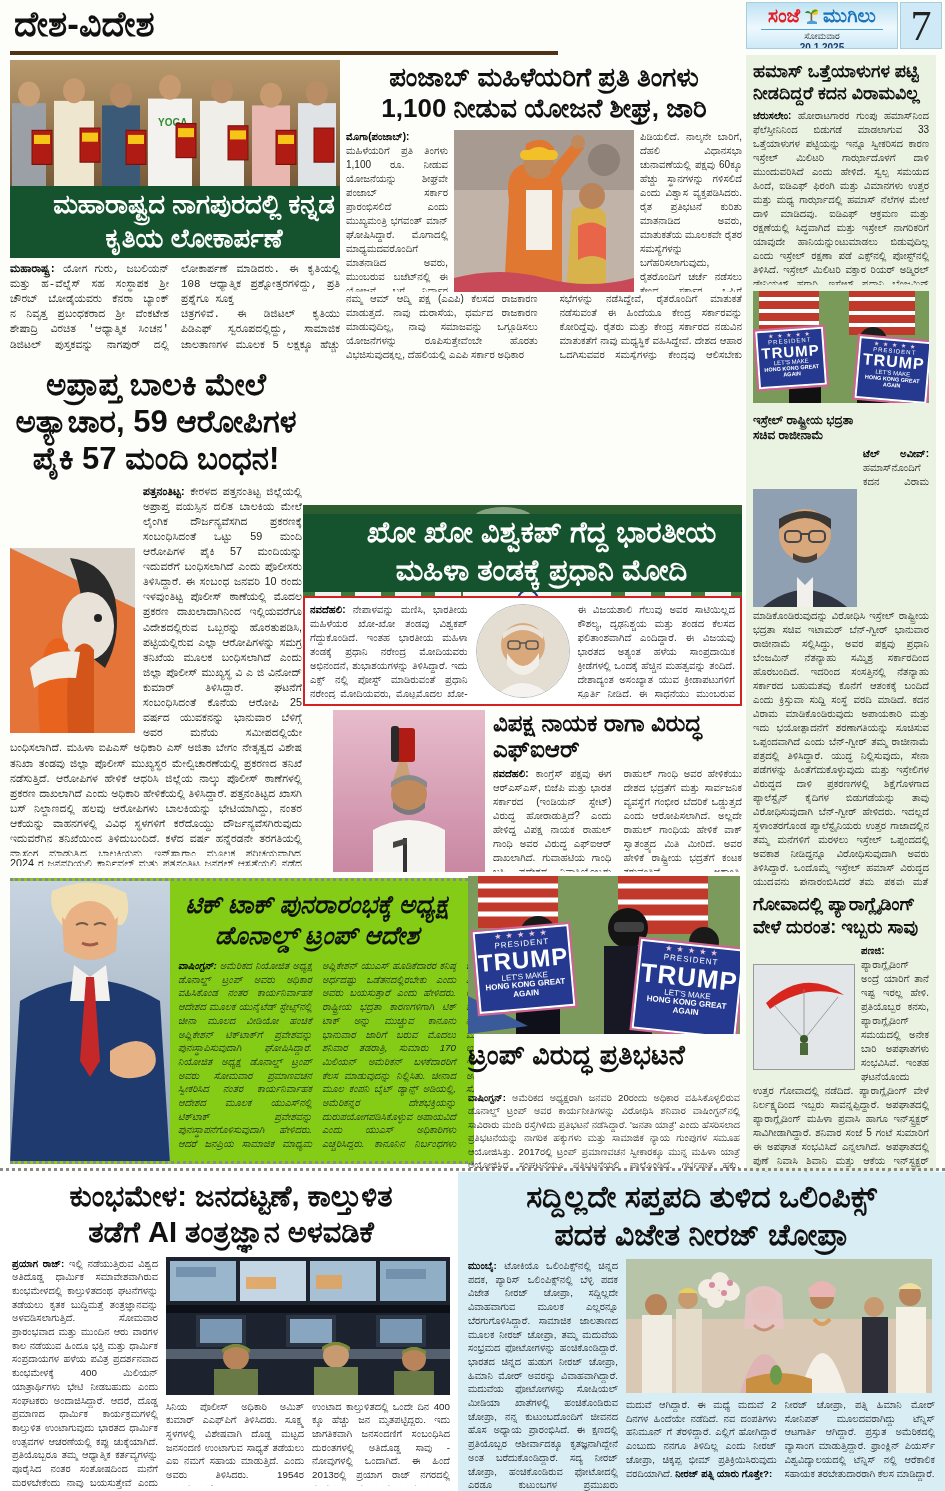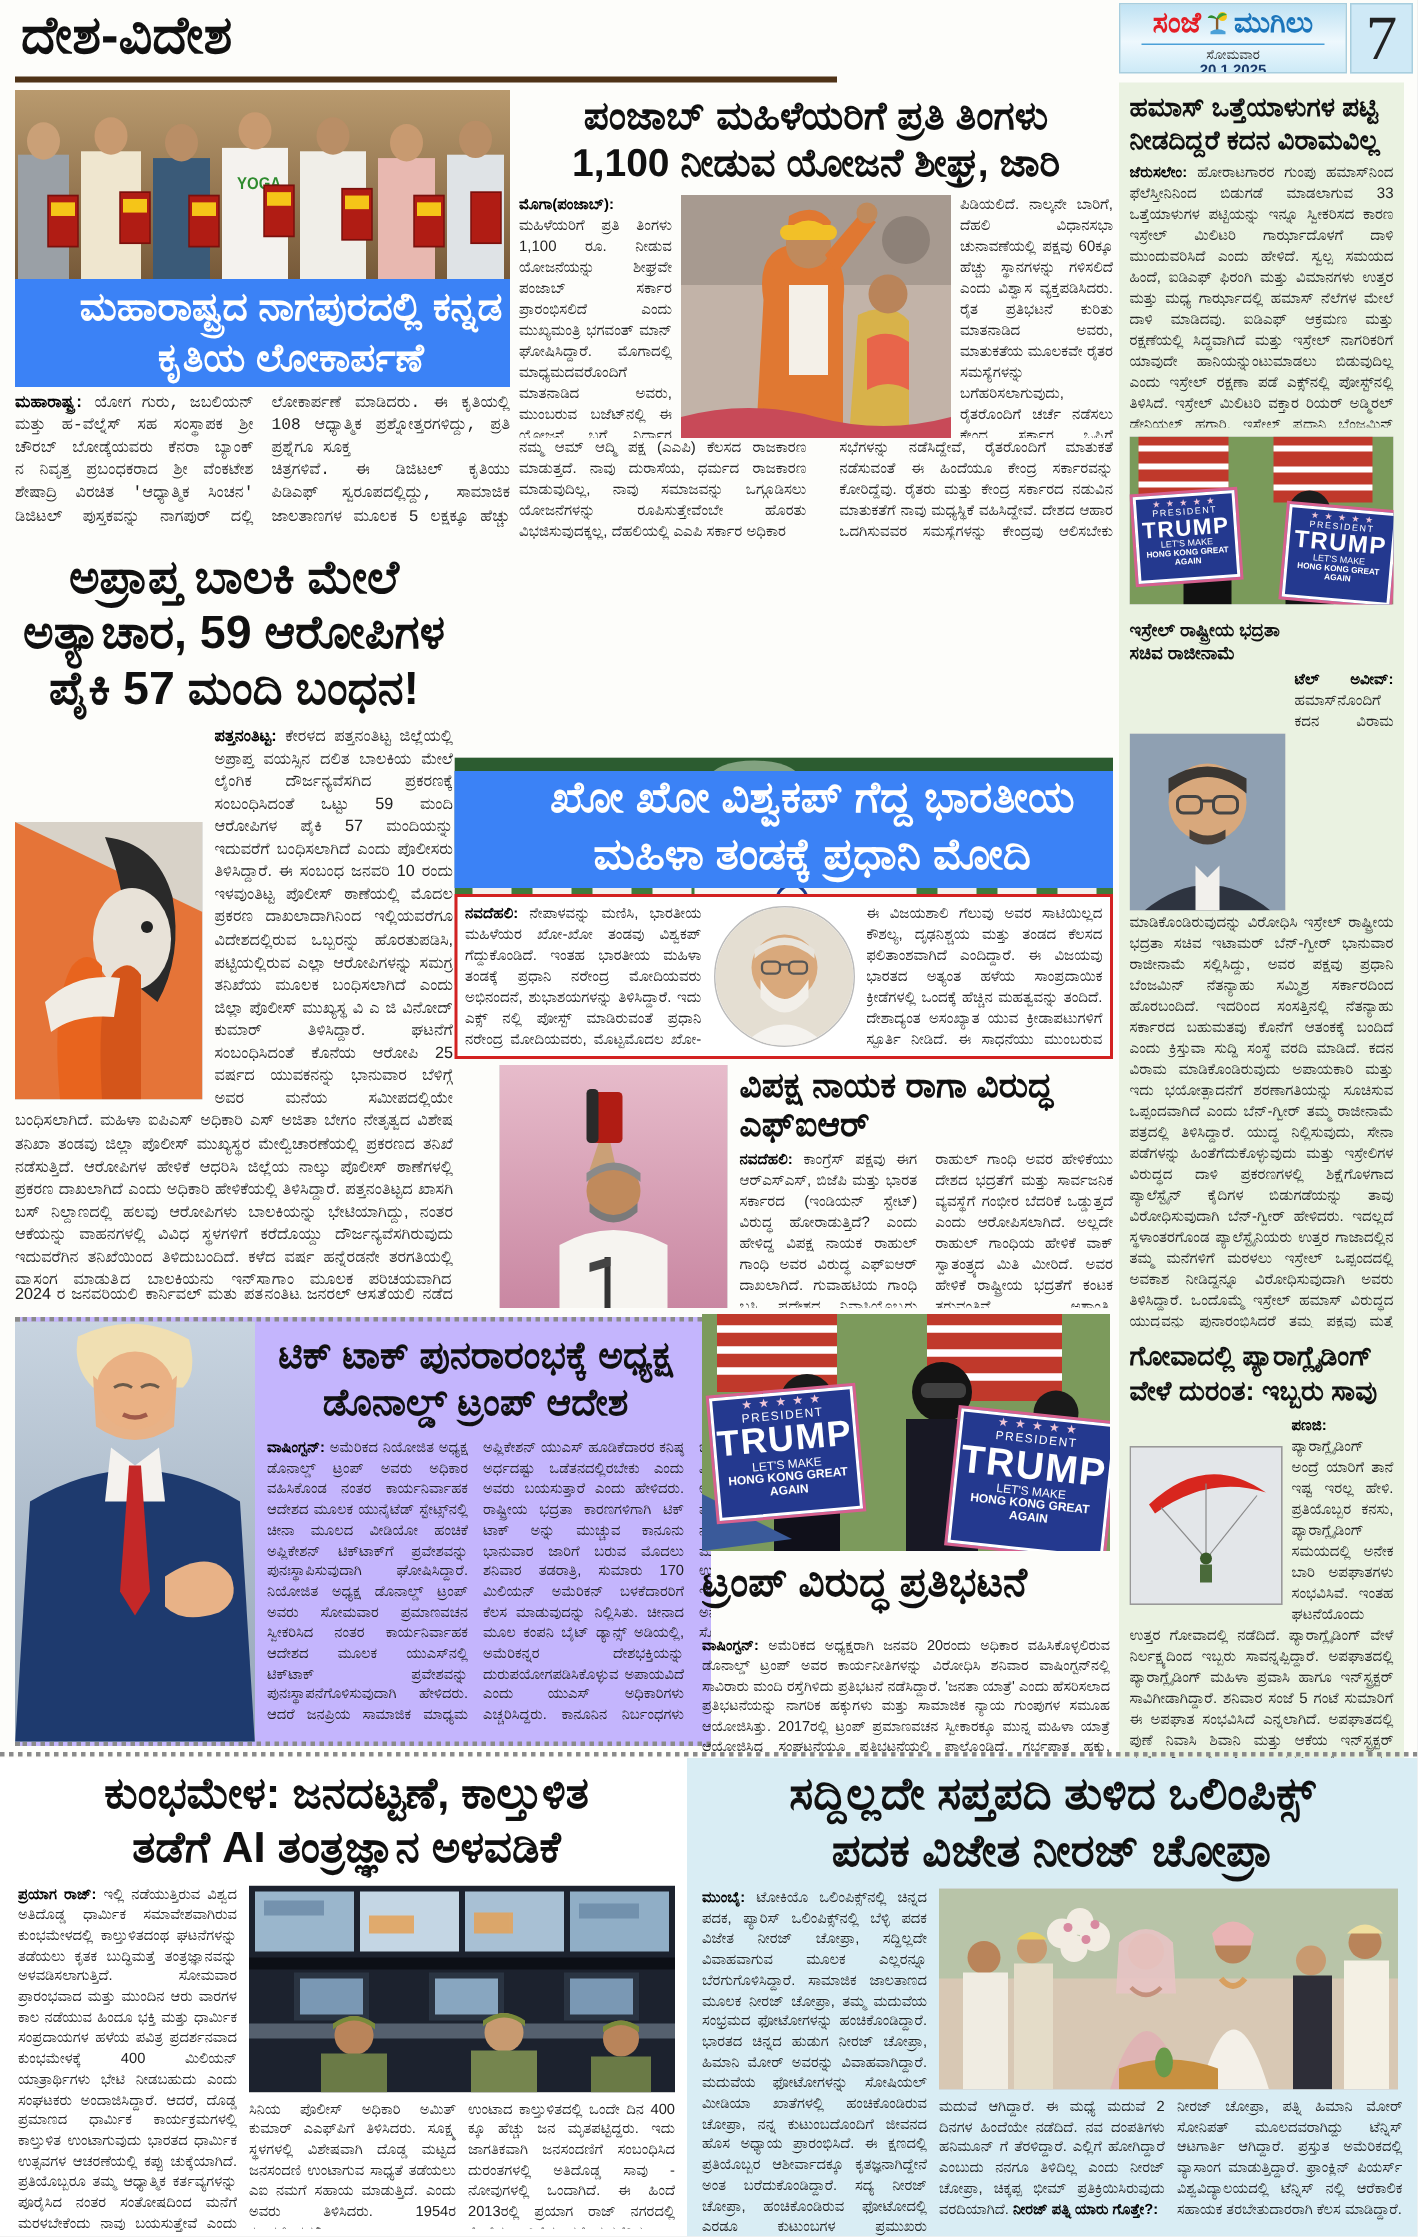--- a/index.html
+++ b/index.html
@@ -5,21 +5,21 @@
   html,body{margin:0;padding:0;background:#e8e8e8;}
   .page{position:relative;width:945px;height:1491px;background:#fdfdfa;margin:0 auto;
         font-family:"Liberation Sans",sans-serif;color:#1c1c1c;overflow:hidden;}
   .abs{position:absolute;box-sizing:border-box;overflow:hidden;}
   .bt{font-size:10.8px;line-height:1.4;text-align:justify;color:#222;}
   .dl{font-weight:bold;color:#000;}
   .hl{font-weight:bold;color:#111;margin:0;}
   .c2{column-count:2;column-gap:12px;column-fill:auto;}
   .photo{position:relative;overflow:hidden;background:#ccc;}
   .photo svg{display:block;width:100%;height:100%;}
-  .redband{background:#3b82f6;color:#fff;font-weight:bold;text-align:center;padding-left:38px;}
+  .redband{background:#14532d;color:#fff;font-weight:bold;text-align:center;padding-left:38px;}
   .sign{position:absolute;background:#24398f;border:2px solid #fff;box-shadow:0 0 0 2px #d7608f;
         color:#fff;text-align:center;font-family:"Liberation Sans",sans-serif;}
   .sign .st{color:#f0c6d8;font-size:6px;letter-spacing:1px;}
   .sign .s1{font-size:6px;letter-spacing:1px;}
   .sign .w{font-size:20px;font-weight:bold;letter-spacing:1px;line-height:1;}
   .sign .s2{font-size:6px;}
   .sign .s3{font-size:7px;font-weight:bold;line-height:1.1;}
   .dotline{border-top:3px dotted #8a8a8a;}
   .greencol{background:#eaf2e1;}
 </style>
@@ -27,21 +27,21 @@
 <body>
 
 <div class="page">
 
   <div class="abs" style="left:14px;top:4px;width:420px;height:46px;">
     <div style="font-size:35px;font-weight:bold;color:#111;">ದೇಶ-ವಿದೇಶ</div>
   </div>
   <div class="abs" style="left:10px;top:51px;width:548px;height:4px;background:#4f3317;"></div>
 
   <div class="abs" style="left:746px;top:2px;width:152px;height:47px;background:linear-gradient(180deg,#bfe2f3 0%,#eef8fd 55%,#cdeaf7 100%);border:1px solid #a8cede;text-align:center;">
-    <div style="margin-top:3px;line-height:1;font-family:Liberation Serif, serif;">
+    <div style="margin-top:3px;line-height:1;">
       <span style="color:#e41e25;font-weight:bold;font-size:19px;">ಸಂಜೆ</span>
       <span style="display:inline-block;vertical-align:middle;">
         <svg width="14" height="16" viewBox="0 0 14 16">
             <circle cx="10" cy="4" r="3" fill="#f5c518"></circle>
             <path d="M6 5 C3 2,1 3,0 5 C3 5,5 5,6 6 Z" fill="#2e8b2e"></path>
             <path d="M6 5 C8 1,11 1,13 3 C10 3,8 5,7 6 Z" fill="#3aa03a"></path>
             <rect x="5.6" y="5" width="1.6" height="8" fill="#8a5a2a"></rect>
             <path d="M2 14 Q7 11,12 14 L12 16 L2 16 Z" fill="#4aa0d8"></path>
           </svg>
       </span>
@@ -359,21 +359,21 @@
           <circle cx="50" cy="74" r="4" fill="#3a5a2a"></circle>
             <rect x="46" y="78" width="8" height="12" fill="#4a6a3a"></rect>
         </svg>
       </div>
       <span class="dl">ಪಣಜಿ:</span>
       <span>ಪ್ಯಾರಾಗ್ಲೈಡಿಂಗ್ ಅಂದ್ರೆ ಯಾರಿಗೆ ತಾನೆ ಇಷ್ಟ ಇರಲ್ಲ ಹೇಳಿ. ಪ್ರತಿಯೊಬ್ಬರ ಕನಸು, ಪ್ಯಾರಾಗ್ಲೈಡಿಂಗ್ ಸಮಯದಲ್ಲಿ ಅನೇಕ ಬಾರಿ ಅಪಘಾತಗಳು ಸಂಭವಿಸಿವೆ. ಇಂತಹ ಘಟನೆಯೊಂದು ಉತ್ತರ ಗೋವಾದಲ್ಲಿ ನಡೆದಿದೆ. ಪ್ಯಾರಾಗ್ಲೈಡಿಂಗ್ ವೇಳೆ ನಿರ್ಲಕ್ಷ್ಯದಿಂದ ಇಬ್ಬರು ಸಾವನ್ನಪ್ಪಿದ್ದಾರೆ. ಅಪಘಾತದಲ್ಲಿ ಪ್ಯಾರಾಗ್ಲೈಡಿಂಗ್</span>
       <span>ಮಹಿಳಾ ಪ್ರವಾಸಿ ಹಾಗೂ ಇನ್‌ಸ್ಟ್ರಕ್ಟರ್ ಸಾವಿಗೀಡಾಗಿದ್ದಾರೆ. ಶನಿವಾರ ಸಂಜೆ 5 ಗಂಟೆ ಸುಮಾರಿಗೆ ಈ ಅಪಘಾತ ಸಂಭವಿಸಿದೆ ಎನ್ನಲಾಗಿದೆ. ಅಪಘಾತದಲ್ಲಿ ಪುಣೆ ನಿವಾಸಿ ಶಿವಾನಿ ಮತ್ತು ಆಕೆಯ ಇನ್‌ಸ್ಟ್ರಕ್ಟರ್ ಸುಮೇಲ್ ನೇಪಾಳಿ ಸಾವನ್ನಪ್ಪಿದ್ದಾರೆ. ಇನ್ನು, ಪ್ಯಾರಾಗ್ಲೈಡಿಂಗ್ ಸಂಸ್ಥೆಯ ವಿರುದ್ಧ ದೂರು ದಾಖಲಾಗಿದೆ. ದೂರದಿಂದಲೇ 'ಪ್ಯಾರಾಗ್ಲೈಡರ್' ಟೇಕಾಫ್ ಆದ ತಕ್ಷಣ ಕಂದಕಕ್ಕೆ ಬಿದ್ದು ಇಬ್ಬರೂ ಸ್ಥಳದಲ್ಲೇ ಸಾವನ್ನಪ್ಪಿದ್ದಾರೆ. ಈ ಸಂಬಂಧ ಕಂಪನಿ ಮಾಲೀಕ ಶೇಖರ್ ವಿರುದ್ಧ ಮಾಂಡ್ರೆಮ್ ಪೊಲೀಸ್ ಠಾಣೆಯಲ್ಲಿ ಪ್ರಕರಣ ದಾಖಲಾಗಿದೆ. ಈ ಬಗ್ಗೆ ಪೊಲೀಸರು ತನಿಖೆ ನಡೆಸುತ್ತಿದ್ದಾರೆ.</span>
     </div>
   </div>
 
-  <div class="abs" style="left:10px;top:878px;width:464px;height:286px;background:#c4b5fd;border-top:3px dotted #8a8a8a;border-bottom:3px dotted #8a8a8a;">
+  <div class="abs" style="left:10px;top:878px;width:464px;height:286px;background:#84cc16;border-top:3px dotted #8a8a8a;border-bottom:3px dotted #8a8a8a;font-style:italic;">
     <div class="photo" style="position:absolute;left:0;top:0;width:160px;height:283px;">
       <svg viewBox="0 0 160 283" preserveAspectRatio="none">
         <rect width="160" height="283" fill="#b9c6d4"></rect>
         <rect width="160" height="283" fill="url(#tg)"></rect>
         <defs>
             <linearGradient id="tg" x1="0" y1="0" x2="0" y2="1">
               <stop offset="0" stop-color="#c8d4e0"></stop>
               <stop offset="1" stop-color="#93a4b6"></stop>
             </linearGradient>
           </defs>

